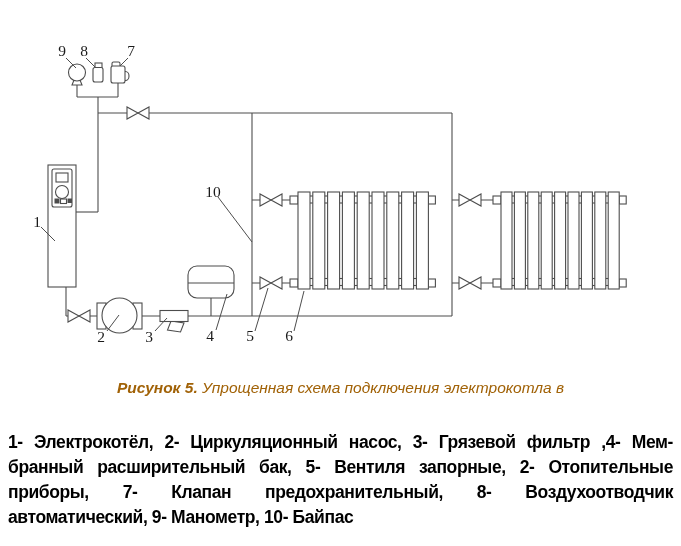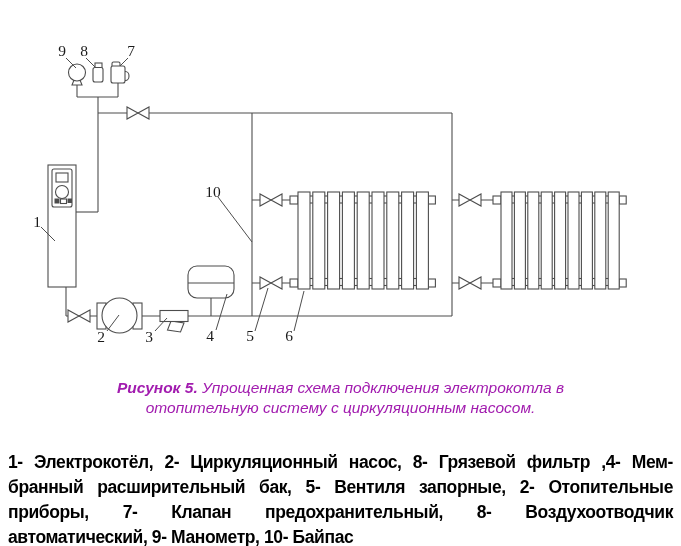--- a/index.html
+++ b/index.html
@@ -12,21 +12,21 @@
   svg .pipe   { stroke:#4d4d4d; stroke-width:1.1; fill:none; }
   svg .dev    { stroke:#4d4d4d; stroke-width:1.1; fill:#ffffff; }
   svg .leader { stroke:#4d4d4d; stroke-width:1; fill:none; }
   svg .btn-dark { stroke:#4d4d4d; stroke-width:1; fill:#4d4d4d; }
   svg text.callout {
     font-family:"Liberation Serif", serif; font-size:15.5px; fill:#1b1b1b;
     text-anchor:middle;
   }
   .caption {
     margin-top:8px; text-align:center; font-style:italic;
-    font-size:15.5px; line-height:20px; color:#a21caf;
+    font-size:15.5px; line-height:20px; color:#a16207;
   }
   .cap-bold { font-weight:700; }
   .legend {
     margin-top:32px; padding:0 8px;
     font-size:17.5px; font-weight:700; letter-spacing:-0.4px;
     line-height:25px; color:#000;
   }
   .legend-line.justify { text-align:justify; text-align-last:justify; }
 </style>
 </head>
@@ -189,23 +189,22 @@
         <text class="callout" x="213" y="197">10</text>
       </g>
     </svg>
   </div>
 
   <div class="caption">
     <div class="cap-line">
       <span class="cap-bold">Рисунок 5.</span>
       <span class="cap-rest">Упрощенная схема подключения электрокотла в</span>
     </div>
-    <div class="cap-line">отопительную систему с циркуляционным насосом.</div>
   </div>
 
   <div class="legend">
-    <div class="legend-line justify">1- Электрокотёл, 2- Циркуляционный насос, 8- Грязевой фильтр ,4- Мем-</div>
+    <div class="legend-line justify">1- Электрокотёл, 2- Циркуляционный насос, 3- Грязевой фильтр ,4- Мем-</div>
     <div class="legend-line justify">бранный расширительный бак, 5- Вентиля запорные, 2- Отопительные</div>
     <div class="legend-line justify">приборы, 7- Клапан предохранительный, 8- Воздухоотводчик</div>
     <div class="legend-line">автоматический, 9- Манометр, 10- Байпас</div>
   </div>
 
 </div>
 
 </body></html>

